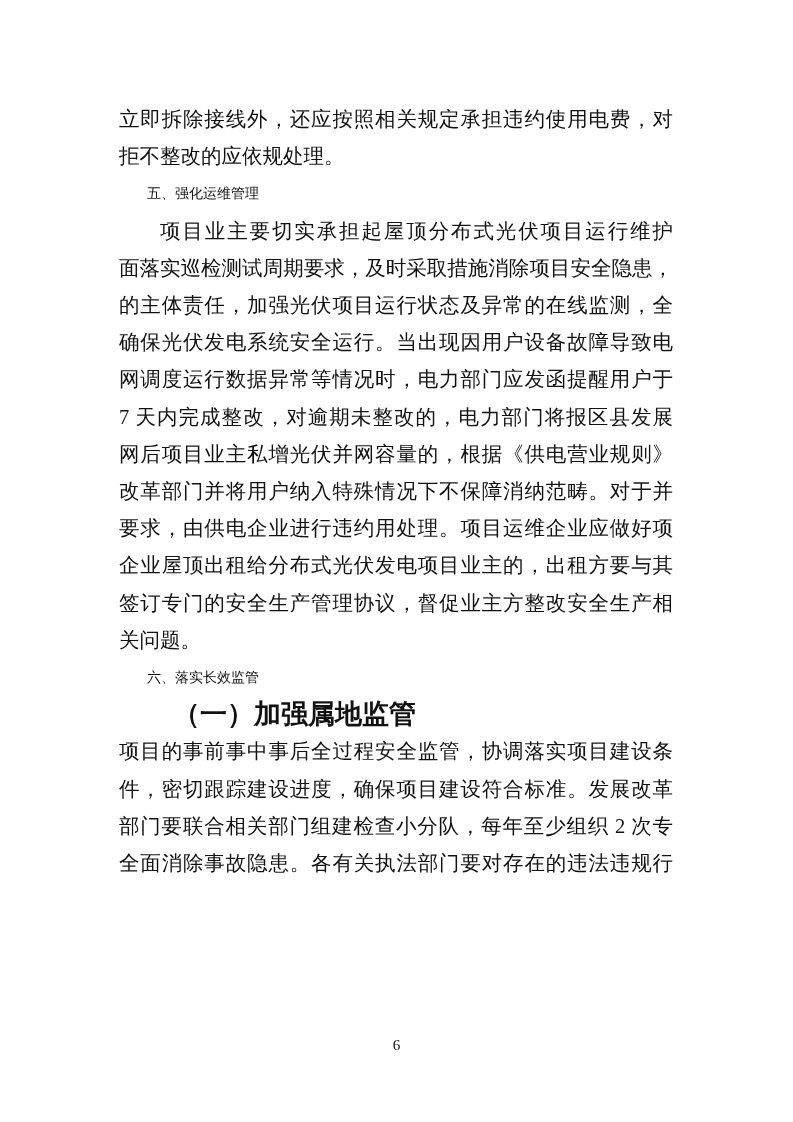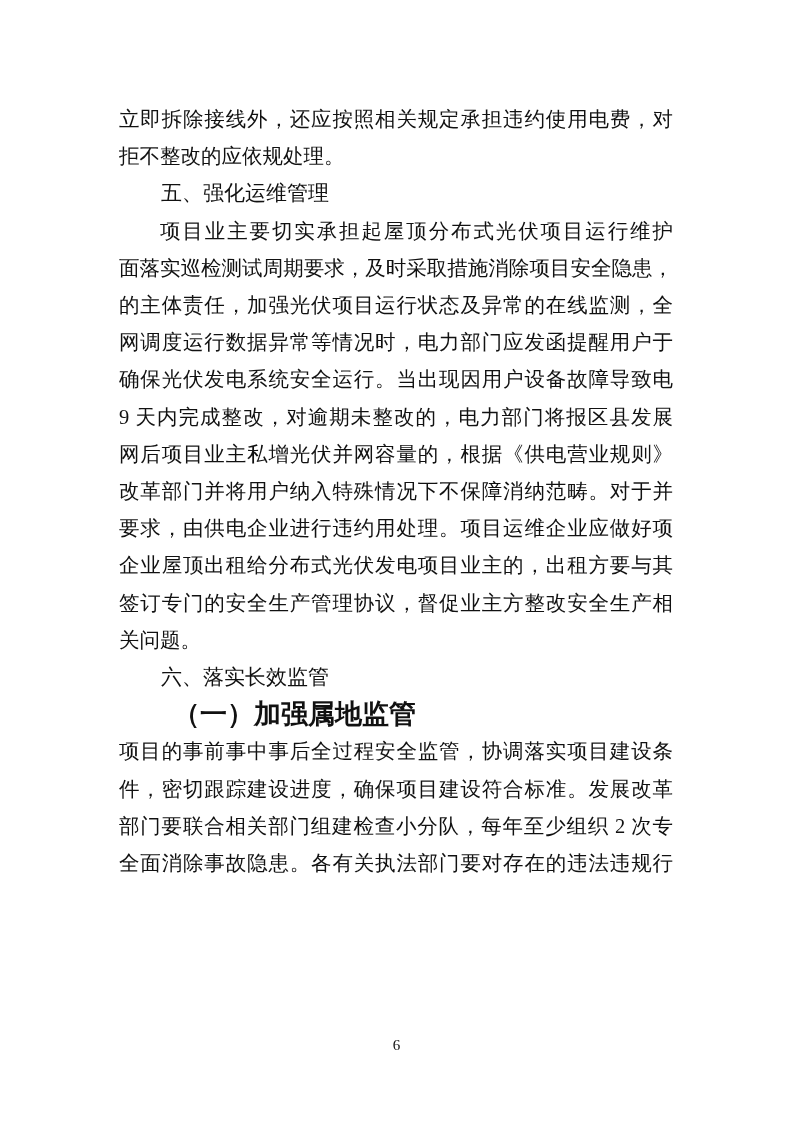--- a/index.html
+++ b/index.html
@@ -34,21 +34,21 @@
     text-align: justify;
     text-align-last: justify;
   }
 
   
   .first { text-indent: 2em; }
 
   
   .heading {
     font-weight: 400;
-    font-size: 21px;
+    font-size: 14px;
     text-indent: 2em;
   }
 
   
   .subheading {
     font-family: "Liberation Sans", sans-serif;
     font-weight: 700;
     font-size: 27px;
     text-indent: 2em;
   }
@@ -70,23 +70,23 @@
   <main class="content">
 
     <div class="ln fill">立即拆除接线外，还应按照相关规定承担违约使用电费，对</div>
     <div class="ln">拒不整改的应依规处理。</div>
 
     <h2 class="ln heading">五、强化运维管理</h2>
 
     <div class="ln fill first">项目业主要切实承担起屋顶分布式光伏项目运行维护</div>
     <div class="ln fill">面落实巡检测试周期要求，及时采取措施消除项目安全隐患，</div>
     <div class="ln fill">的主体责任，加强光伏项目运行状态及异常的在线监测，全</div>
+    <div class="ln fill">确保光伏发电系统安全运行。当出现因用户设备故障导致电</div>
     <div class="ln fill">网调度运行数据异常等情况时，电力部门应发函提醒用户于</div>
-    <div class="ln fill">确保光伏发电系统安全运行。当出现因用户设备故障导致电</div>
-    <div class="ln fill">9 天内完成整改，对逾期未整改的，电力部门将报区县发展</div>
+    <div class="ln fill">7 天内完成整改，对逾期未整改的，电力部门将报区县发展</div>
     <div class="ln fill">网后项目业主私增光伏并网容量的，根据《供电营业规则》</div>
     <div class="ln fill">改革部门并将用户纳入特殊情况下不保障消纳范畴。对于并</div>
     <div class="ln fill">要求，由供电企业进行违约用处理。项目运维企业应做好项</div>
     <div class="ln fill">企业屋顶出租给分布式光伏发电项目业主的，出租方要与其</div>
     <div class="ln fill">签订专门的安全生产管理协议，督促业主方整改安全生产相</div>
     <div class="ln">关问题。</div>
 
     <h2 class="ln heading">六、落实长效监管</h2>
 
     <h3 class="ln subheading">（一）加强属地监管</h3>

